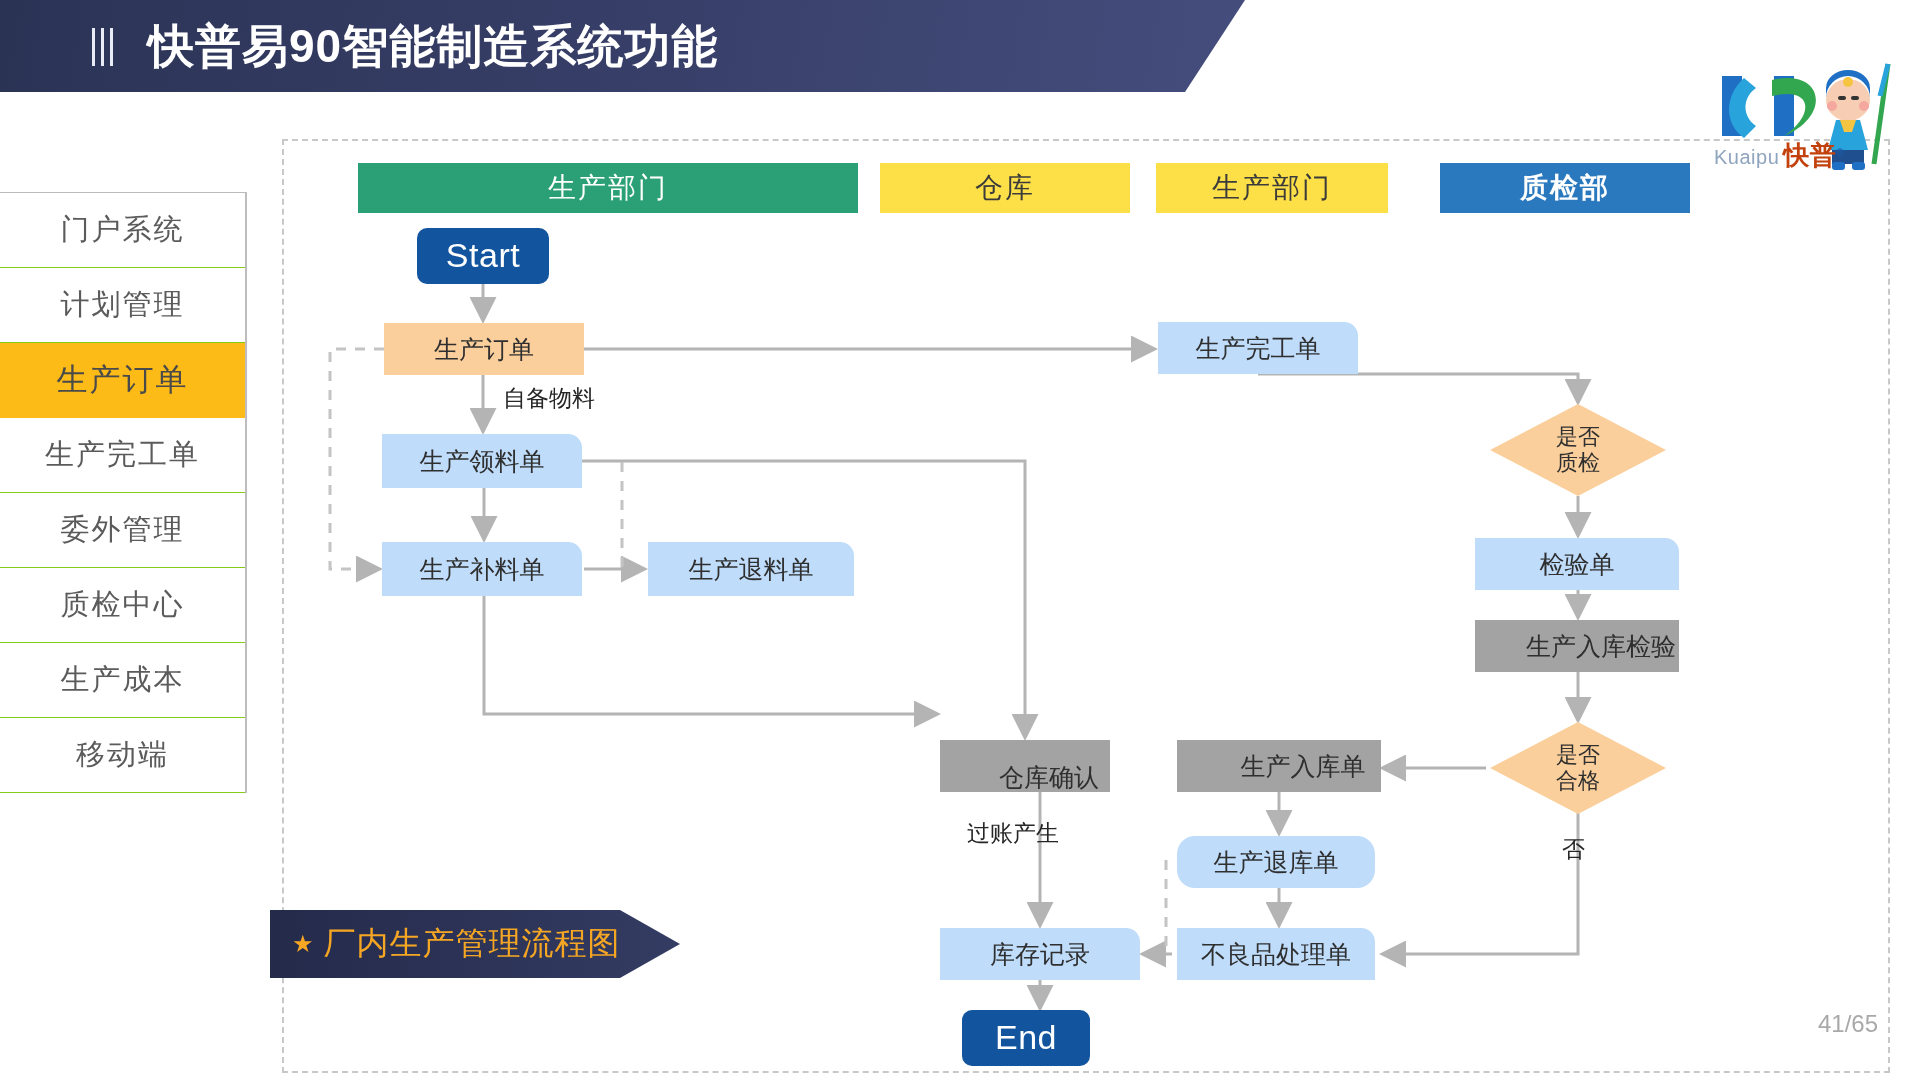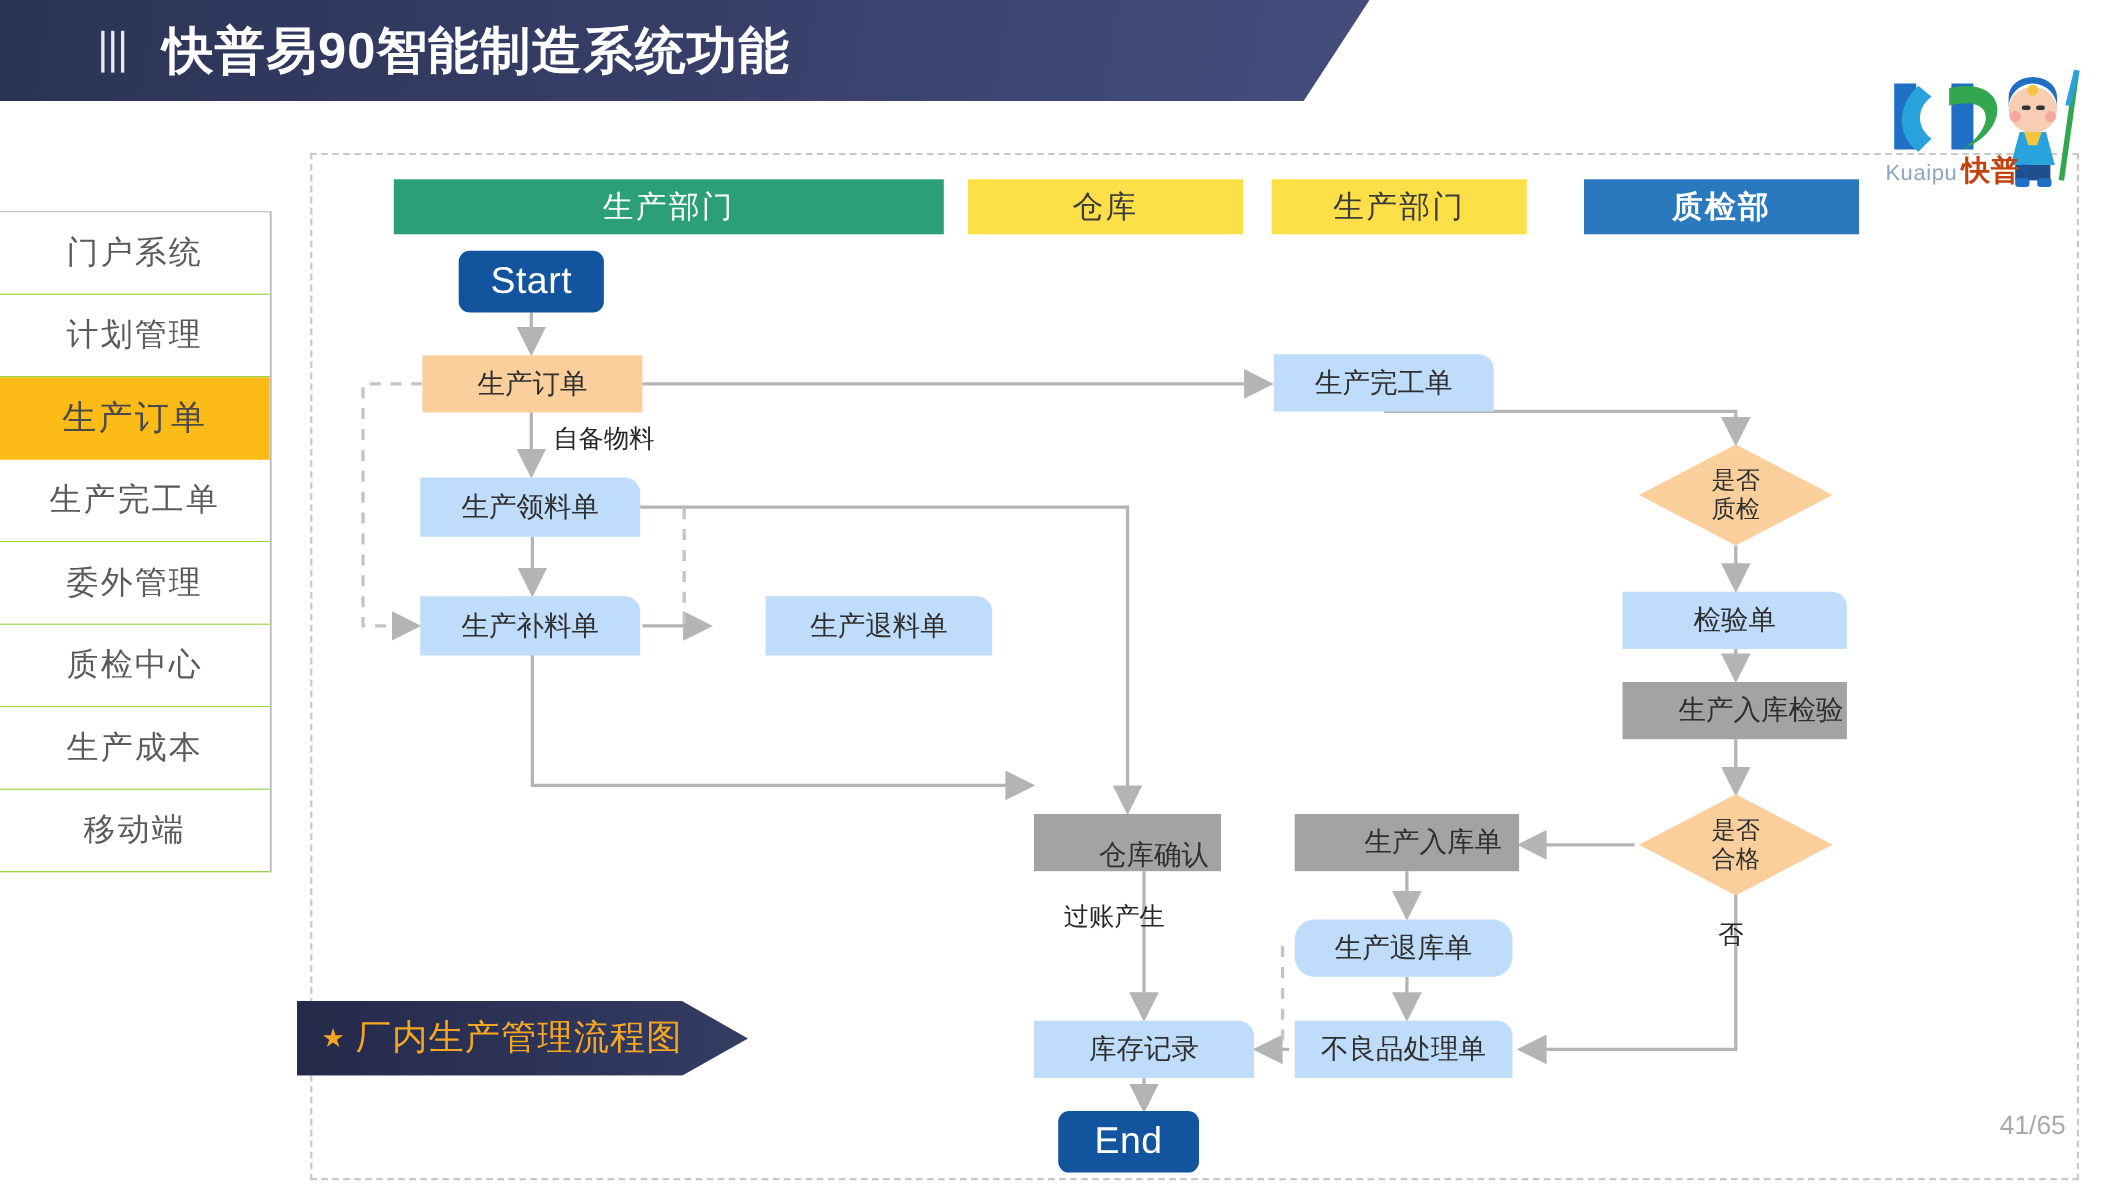--- a/index.html
+++ b/index.html
@@ -234,21 +234,21 @@
     </div>
   <div class="node orange" style="left:384px;top:323px;width:200px;height:52px;">
       <span>生产订单</span>
     </div>
   <div class="node doc" style="left:382px;top:434px;width:200px;height:54px;">
       <span>生产领料单</span>
     </div>
   <div class="node doc" style="left:382px;top:542px;width:200px;height:54px;">
       <span>生产补料单</span>
     </div>
-  <div class="node doc" style="left:648px;top:542px;width:206px;height:54px;margin-left:48px;">
+  <div class="node doc" style="left:648px;top:542px;width:206px;height:54px;">
       <span>生产退料单</span>
     </div>
   <div class="node doc" style="left:1158px;top:322px;width:200px;height:52px;">
       <span>生产完工单</span>
     </div>
   <div class="node doc" style="left:1475px;top:538px;width:204px;height:52px;">
       <span>检验单</span>
     </div>
   <div class="node plain" style="left:1475px;top:620px;width:204px;height:52px;">
       <span>生产入库检验</span>

